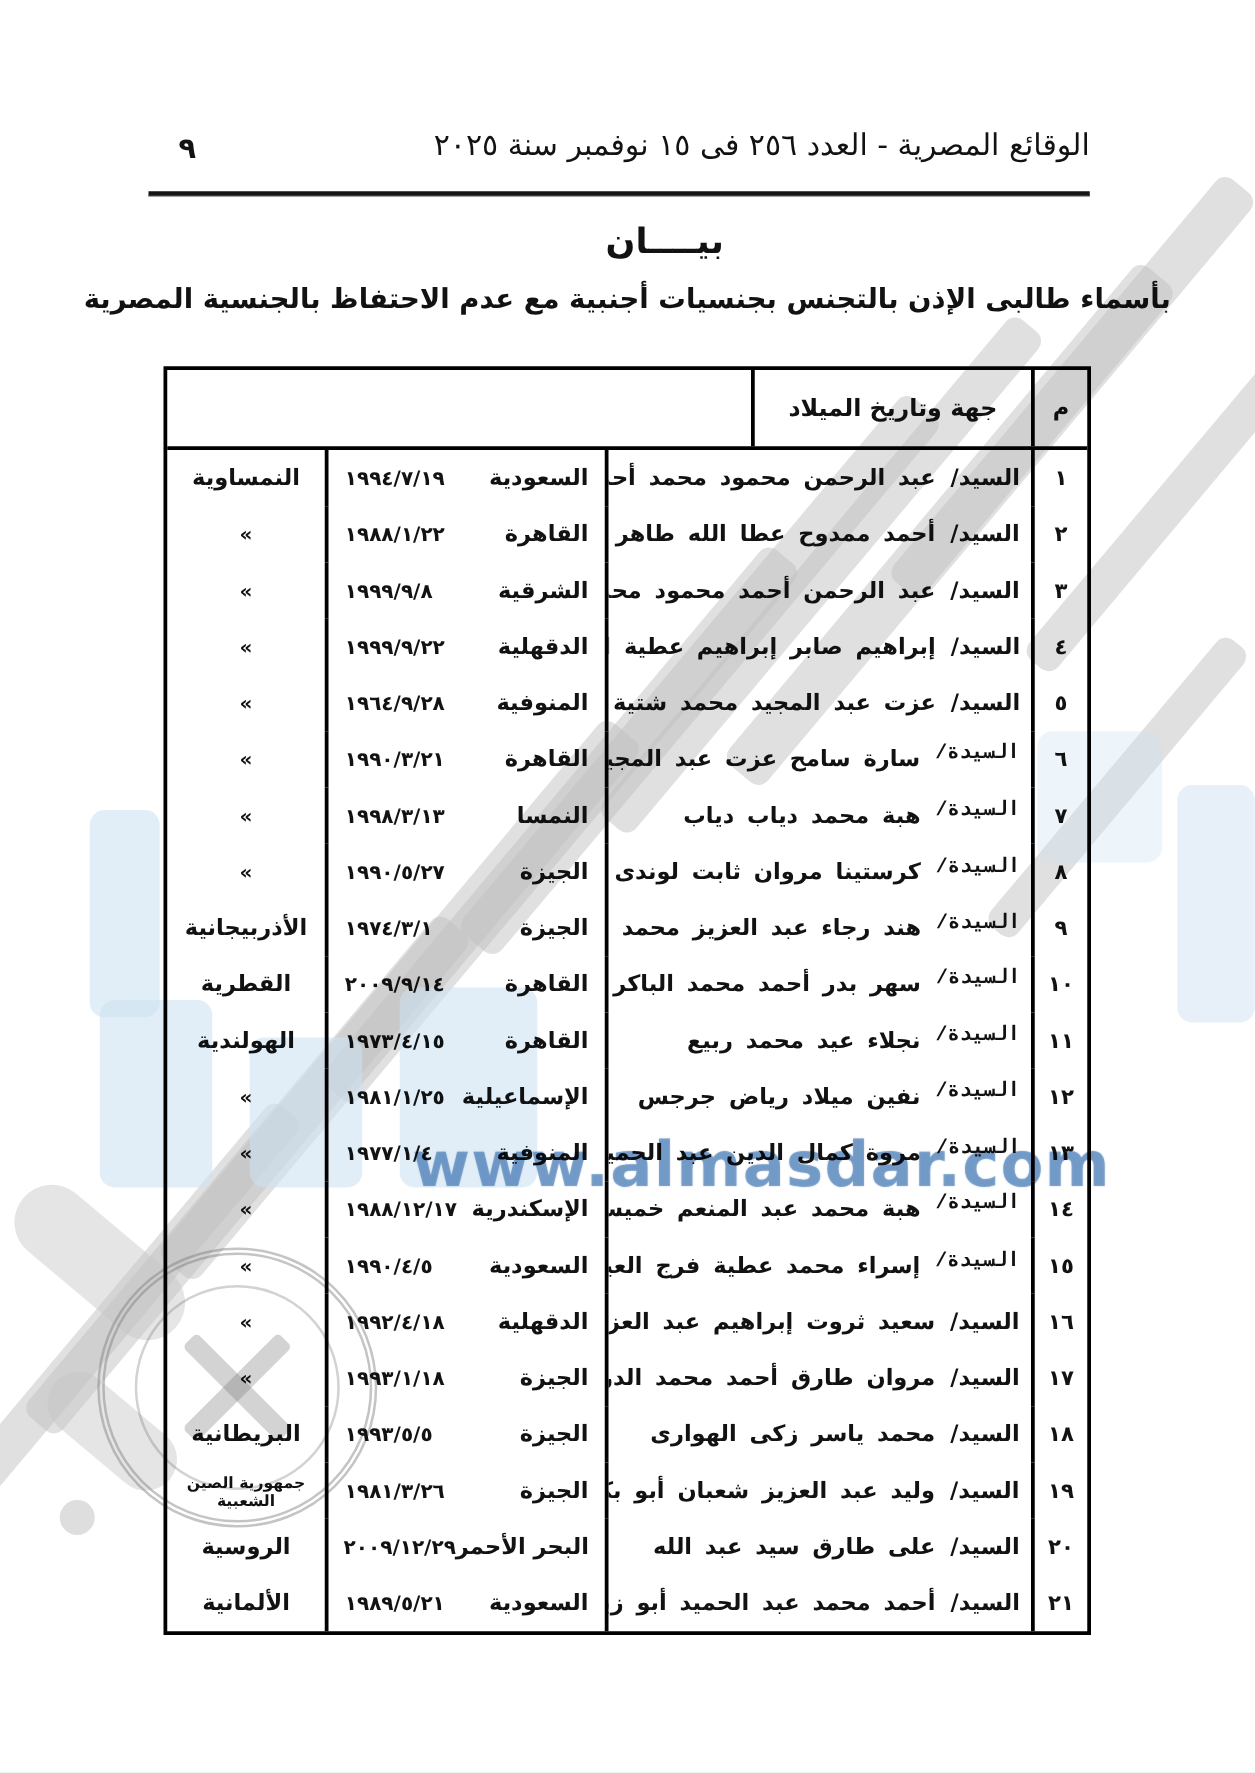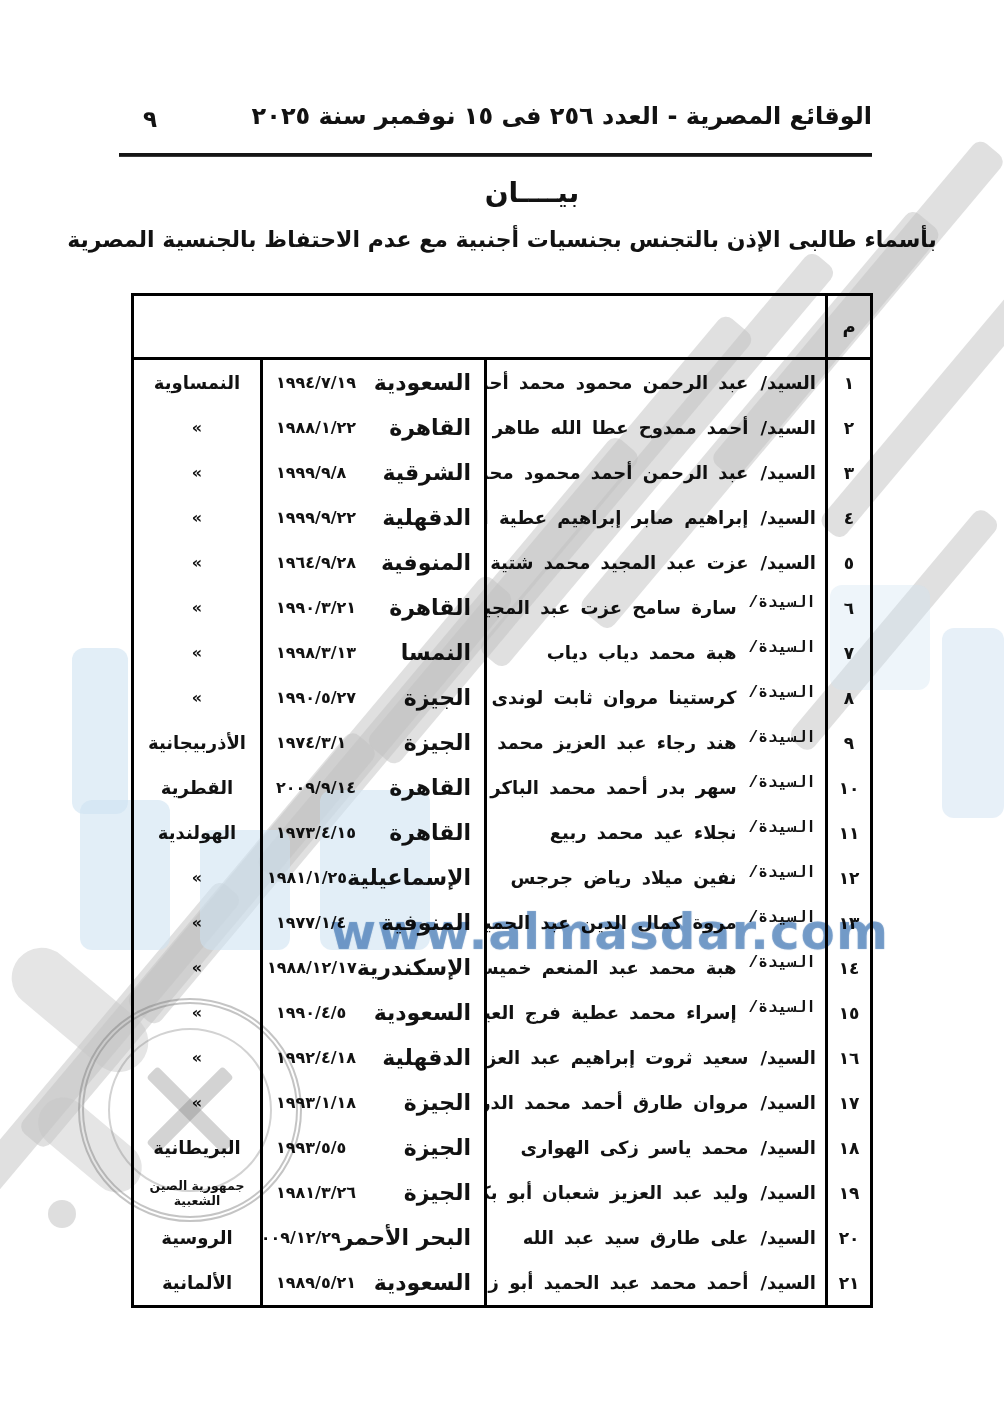--- a/index.html
+++ b/index.html
@@ -6,21 +6,21 @@
   .page{
     position:relative;width:1004px;height:1418px;margin:0 auto;
     background:#ffffff;overflow:hidden;direction:rtl;color:#121212;
     font-family:"DejaVu Sans",sans-serif;
   }
   .content{position:absolute;inset:0;z-index:1;}
 
   
   .journal{
     position:absolute;top:102px;left:120px;width:752px;
-    text-align:right;padding-left:0;font-size:24px;font-weight:bold;
+    text-align:right;padding-left:0;font-size:24px;font-weight:normal;
     white-space:nowrap;letter-spacing:0;
   }
   .page-num{
     position:absolute;top:106px;left:143px;font-size:23px;font-weight:bold;
   }
   .rule{
     position:absolute;top:153px;left:119px;width:753px;height:3px;
     background:#151515;border-bottom:1px solid #3a3a3a;
   }
   .title{
@@ -49,21 +49,21 @@
   .c-birth{width:224px;border-left:3px solid #000;justify-content:space-between;padding:0 13px;}
   .c-nat{width:126px;font-size:18px;text-align:center;}
   .th{font-weight:bold;}
   .th.c-name{justify-content:center;font-size:20px;padding:0;}
   .th.c-birth{justify-content:center;font-size:19px;padding:0;}
   .th.c-no{font-size:18px;}
   .th.c-nat{font-size:16px;line-height:1.7;padding:2px 8px;}
   .prefix{font-size:18px;white-space:nowrap;}
   .prefix.small{font-size:16px;align-self:flex-start;margin-top:7px;font-family:Liberation Mono, monospace;}
   .nm{flex:1;font-size:18px;white-space:nowrap;word-spacing:4px;}
-  .place{font-size:22px;white-space:nowrap;}
+  .place{font-size:18px;white-space:nowrap;}
   .date{font-size:16px;white-space:nowrap;direction:rtl;}
   .c-nat.tiny{font-size:12.5px;}
   .c-nat.ditto{font-size:16px;}
 
   
   .watermark{position:absolute;inset:0;z-index:2;pointer-events:none;mix-blend-mode:multiply;}
   .wm-bar{position:absolute;background:#c2c2c2;opacity:.5;border-radius:10px;transform:rotate(40deg);}
   .wm-blob{position:absolute;background:#c6c6c6;opacity:.45;transform:rotate(40deg);border-radius:30px;}
   .wm-dot{position:absolute;background:#bdbdbd;opacity:.5;border-radius:50%;}
   .wm-blue{position:absolute;background:#cfe2f2;border-radius:12px;}
@@ -98,20 +98,21 @@
     <span class="page-num">٩</span>
     <div class="journal">الوقائع المصرية - العدد ٢٥٦ فى ١٥ نوفمبر سنة ٢٠٢٥</div>
     <div class="rule"></div>
 
     <div class="title">بيــــان</div>
     <div class="subtitle">بأسماء طالبى الإذن بالتجنس بجنسيات أجنبية مع عدم الاحتفاظ بالجنسية المصرية</div>
 
     <div class="gtable">
       <div class="thead">
         <div class="c c-no th">م</div>
+        <div class="c c-birth th">جهة وتاريخ الميلاد</div>
       </div>
       <div class="tbody" id="tbody">
           <div class="trow">
             <div class="c c-no">١</div>
             <div class="c c-name">
               <div class="prefix">السيد/</div>
               <div class="nm">عبد الرحمن محمود محمد أحمد</div>
             </div>
             <div class="c c-birth">
               <div class="place">السعودية</div>

